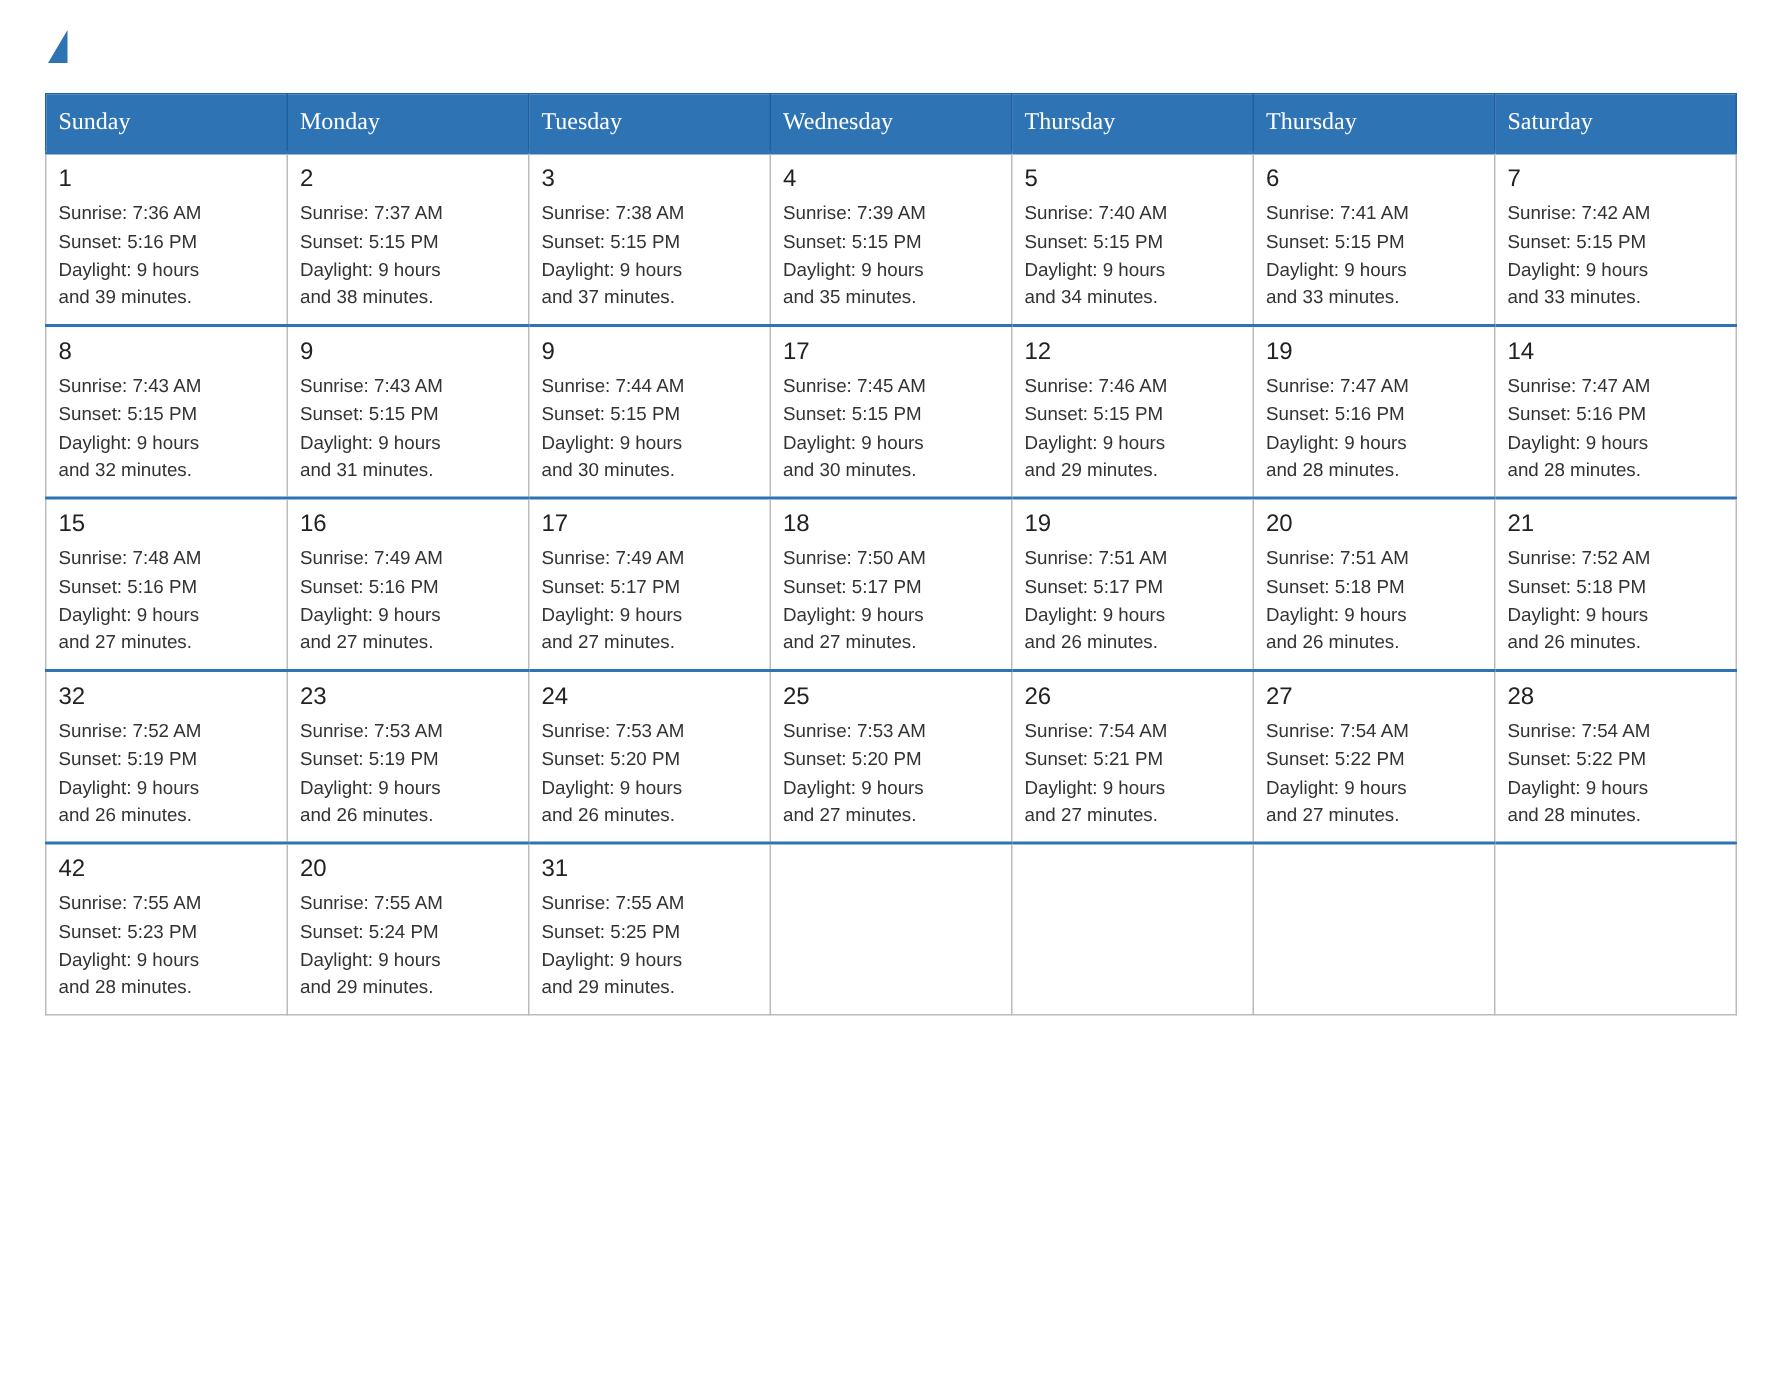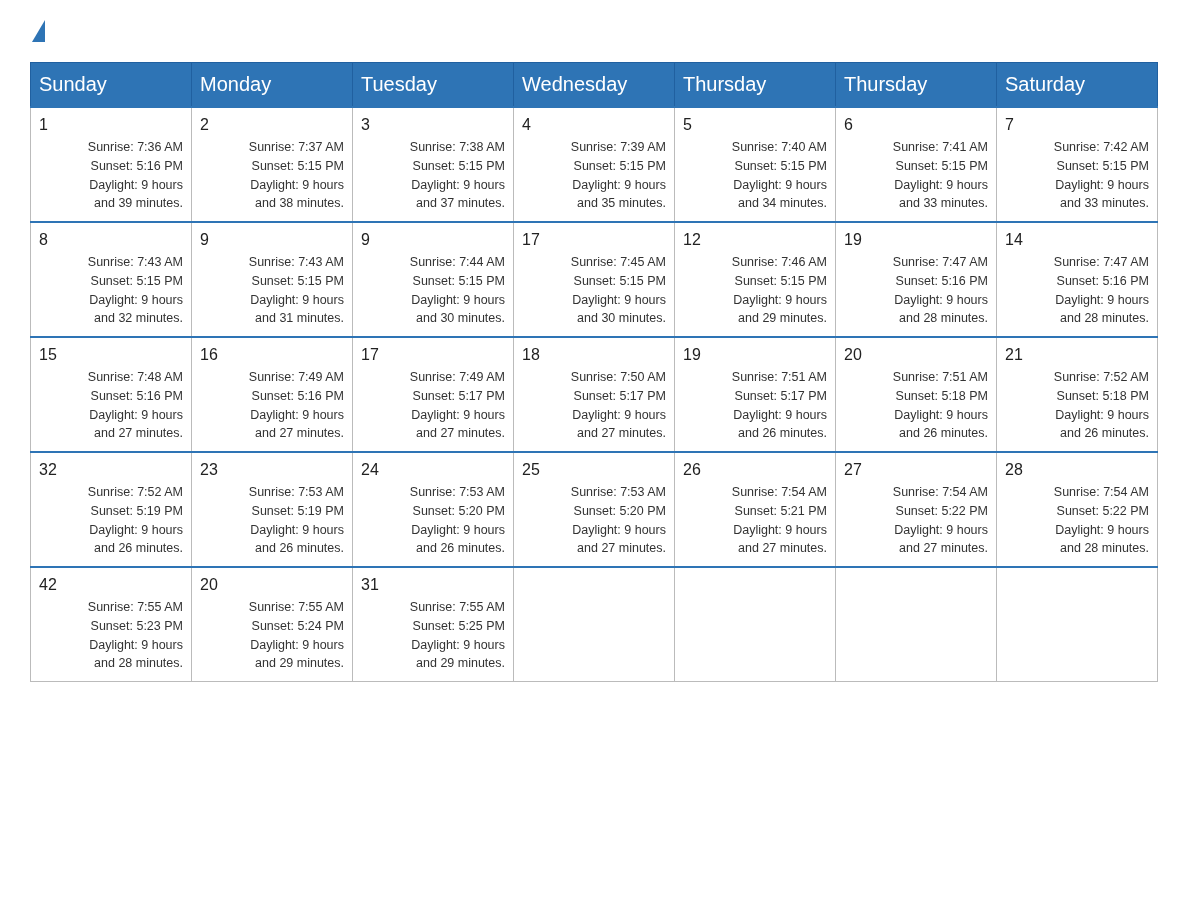--- a/index.html
+++ b/index.html
@@ -52,44 +52,44 @@
     }
     .calendar {
       width: 100%;
       border-collapse: collapse;
       border: 1px solid #999;
     }
     .calendar th {
       background-color: #2e74b5;
       color: #fff;
       padding: 10px 8px;
-      font-size: 20px;
+      font-size: 16px;
       font-weight: normal;
       text-align: left;
       border: 1px solid #2060a0;
+      font-family: Liberation Serif, serif;
     }
     .calendar td {
       vertical-align: top;
       padding: 8px;
       border: 1px solid #bbb;
       width: 14.28%;
       min-height: 110px;
     }
     .day-number {
       font-size: 16px;
       font-weight: normal;
       color: #222;
       display: block;
       margin-bottom: 4px;
     }
     .day-info {
       font-size: 12.5px;
       color: #333;
       line-height: 1.5;
-      text-align: right;
     }
     .empty-cell {
       background: #fff;
     }
     .week-row td {
       border-top: 2px solid #2e74b5;
     }
   </style>
 </head>
 <body>

